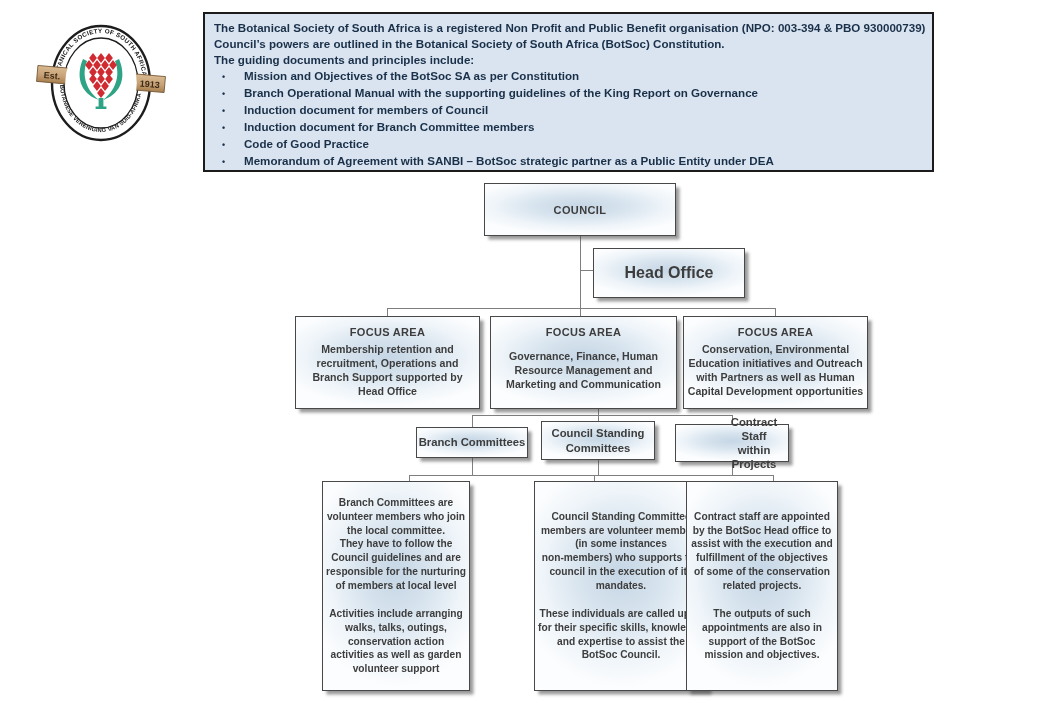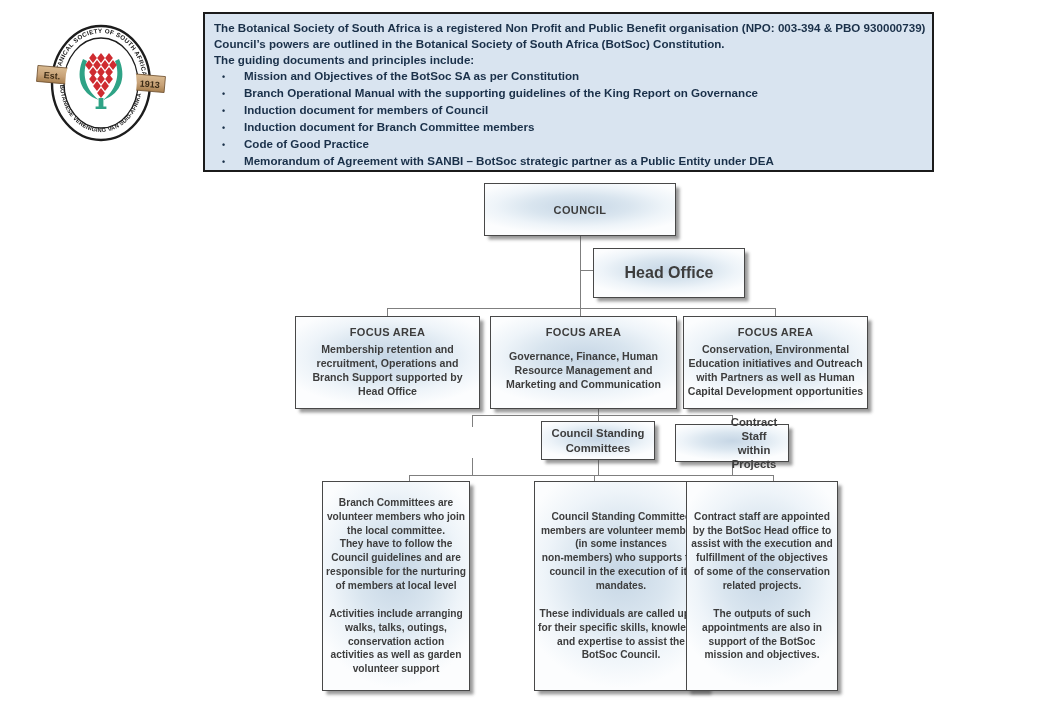--- a/index.html
+++ b/index.html
@@ -177,20 +177,23 @@
   </div>
   <div class="node focus focus2">
     <span class="ftitle">FOCUS AREA</span>
     <span class="fbody">Governance, Finance, Human Resource Management and Marketing and Communication</span>
   </div>
   <div class="node focus focus3">
     <span class="ftitle">FOCUS AREA</span>
     <span class="fbody">Conservation, Environmental Education initiatives and Outreach with Partners as well as Human Capital Development opportunities</span>
   </div>
 
+  <div class="node committee branch">
+    <span>Branch Committees</span>
+  </div>
   <div class="node committee standing">
     <span>Council Standing
 Committees</span>
   </div>
   <div class="node committee contract">
     <span>Contract Staff
 within Projects</span>
   </div>
 
   <div class="node desc desc1">

